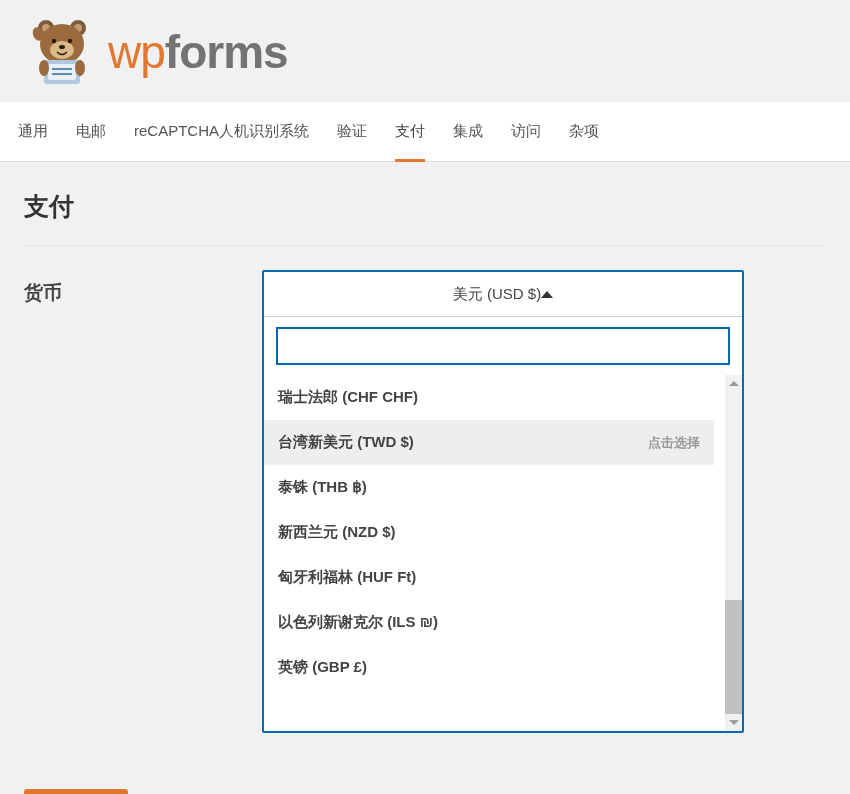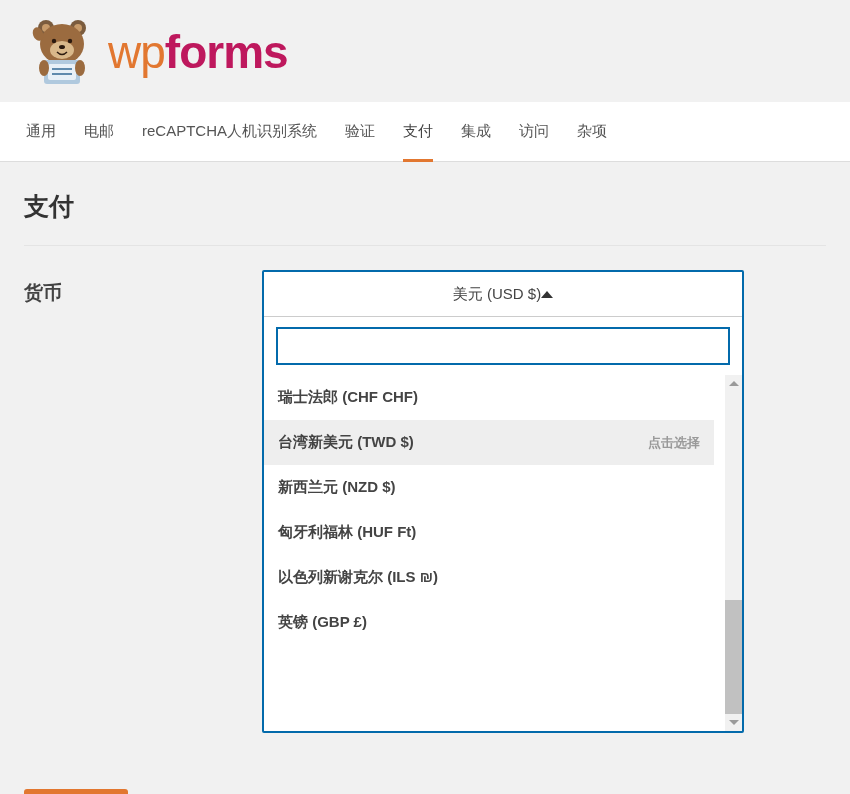--- a/index.html
+++ b/index.html
@@ -26,29 +26,29 @@
   .logo-wp {
     font-size: 46px;
     font-weight: 400;
     color: #e27730;
     letter-spacing: -1px;
     line-height:1;
   }
   .logo-forms {
     font-size: 46px;
     font-weight: 700;
-    color: #be185d;
+    color: #737373;
     letter-spacing: -1px;
     line-height:1;
   }
 
   .tabs {
     background: #fff;
     border-bottom: 1px solid #ddd;
-    padding: 0 12px;
+    padding: 0 4px;
     display: flex;
     gap: 0;
   }
   .tab {
     padding: 20px 14px;
     font-size: 15px;
     color: #555;
     cursor: pointer;
     position: relative;
   }
@@ -268,20 +268,23 @@
         <div class="options-wrap">
           <div class="options">
             <div class="option">
                 <span>瑞士法郎 (CHF CHF)</span>
               </div>
             <div class="option hover">
               <span>台湾新美元 (TWD $)</span>
               <span class="option-hint">点击选择</span>
             </div>
             <div class="option">
+                <span>泰铢 (THB ฿)</span>
+              </div>
+            <div class="option">
                 <span>新西兰元 (NZD $)</span>
               </div>
             <div class="option">
                 <span>匈牙利福林 (HUF Ft)</span>
               </div>
             <div class="option">
                 <span>以色列新谢克尔 (ILS ₪)</span>
               </div>
             <div class="option">
                 <span>英镑 (GBP £)</span>

